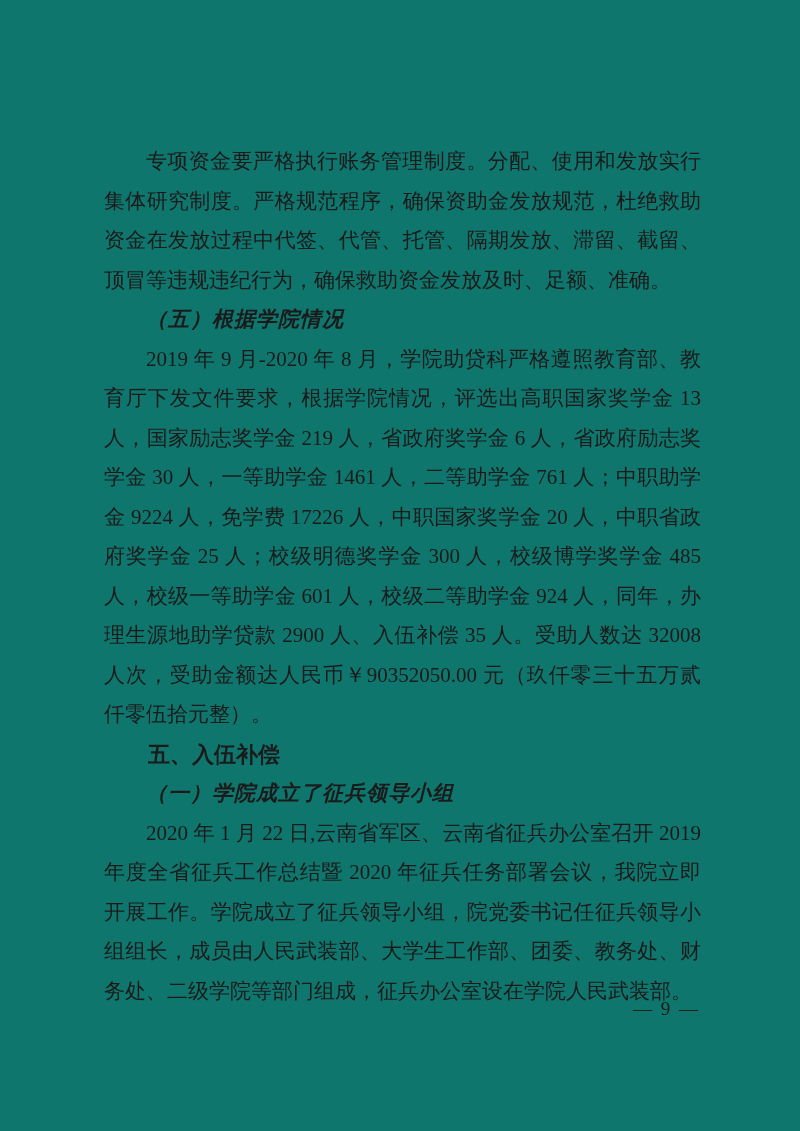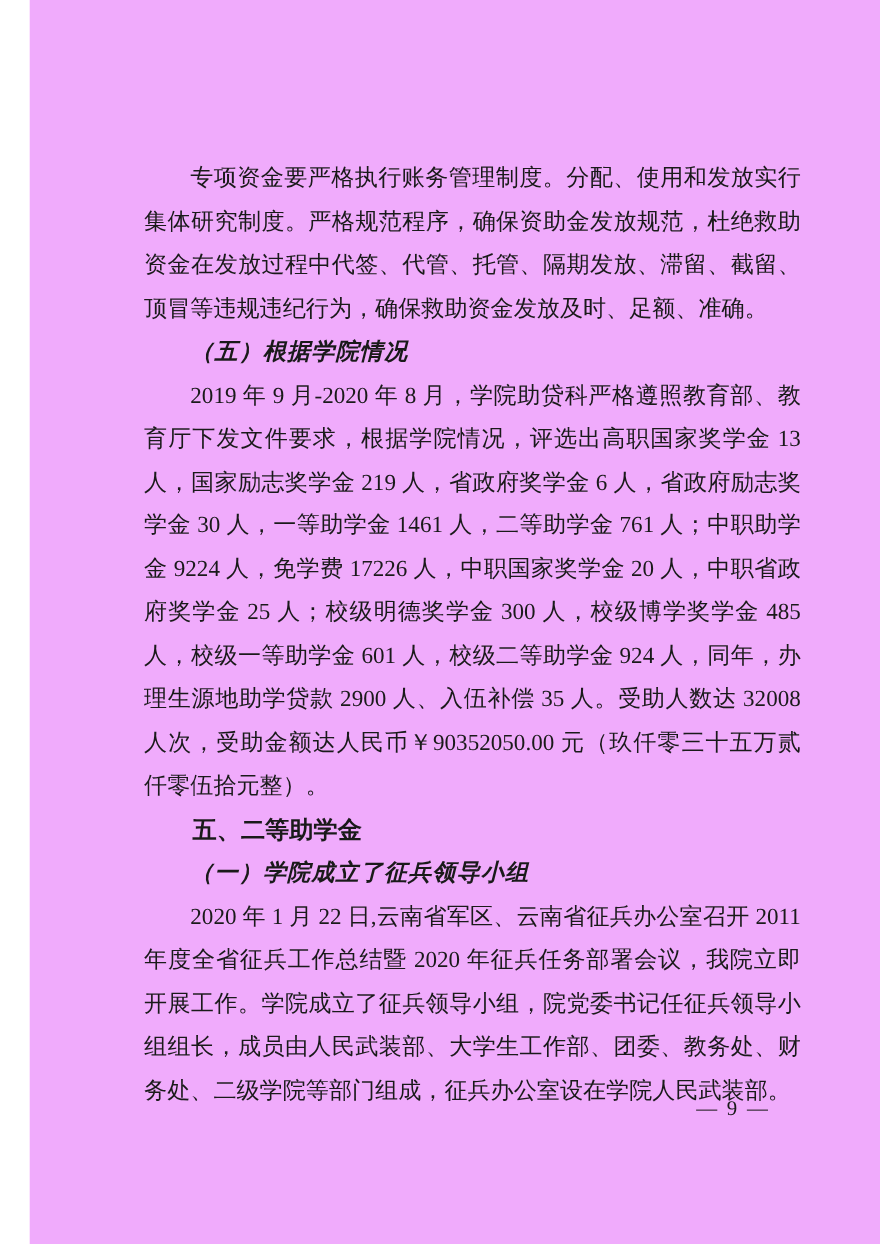--- a/index.html
+++ b/index.html
@@ -8,22 +8,21 @@
     width: 800px;
     height: 1131px;
     position: relative;
     overflow: hidden;
     font-family: "Liberation Serif", "DejaVu Serif", serif;
     color: #1a1a1a;
   }
   .page {
     position: absolute;
     inset: 0;
-    background: #f0abfc;
-    margin-left: 27px;
+    background: #0f766e;
   }
   .content {
     position: absolute;
     left: 104px;
     top: 142px;
     width: 597px;
     font-size: 21px;
     line-height: 39.5px;
     text-align: justify;
     text-justify: inter-character;
@@ -61,23 +60,23 @@
 <div class="page">
 
   <div class="content">
 
     <p class="body-para">专项资金要严格执行账务管理制度。分配、使用和发放实行集体研究制度。严格规范程序，确保资助金发放规范，杜绝救助资金在发放过程中代签、代管、托管、隔期发放、滞留、截留、顶冒等违规违纪行为，确保救助资金发放及时、足额、准确。</p>
 
     <p class="kaiti-heading">（五）根据学院情况</p>
 
     <p class="body-para">2019 年 9 月-2020 年 8 月，学院助贷科严格遵照教育部、教育厅下发文件要求，根据学院情况，评选出高职国家奖学金 13 人，国家励志奖学金 219 人，省政府奖学金 6 人，省政府励志奖学金 30 人，一等助学金 1461 人，二等助学金 761 人；中职助学金 9224 人，免学费 17226 人，中职国家奖学金 20 人，中职省政府奖学金 25 人；校级明德奖学金 300 人，校级博学奖学金 485 人，校级一等助学金 601 人，校级二等助学金 924 人，同年，办理生源地助学贷款 2900 人、入伍补偿 35 人。受助人数达 32008 人次，受助金额达人民币￥90352050.00 元（玖仟零三十五万贰仟零伍拾元整）。</p>
 
-    <p class="hei-heading">五、二等助学金</p>
+    <p class="hei-heading">五、入伍补偿</p>
 
     <p class="kaiti-heading">（一）学院成立了征兵领导小组</p>
 
-    <p class="body-para">2020 年 1 月 22 日,云南省军区、云南省征兵办公室召开 2011 年度全省征兵工作总结暨 2020 年征兵任务部署会议，我院立即开展工作。学院成立了征兵领导小组，院党委书记任征兵领导小组组长，成员由人民武装部、大学生工作部、团委、教务处、财务处、二级学院等部门组成，征兵办公室设在学院人民武装部。</p>
+    <p class="body-para">2020 年 1 月 22 日,云南省军区、云南省征兵办公室召开 2019 年度全省征兵工作总结暨 2020 年征兵任务部署会议，我院立即开展工作。学院成立了征兵领导小组，院党委书记任征兵领导小组组长，成员由人民武装部、大学生工作部、团委、教务处、财务处、二级学院等部门组成，征兵办公室设在学院人民武装部。</p>
 
   </div>
 
   <div class="page-number">— 9 —</div>
 
 </div>
 
 </body></html>

